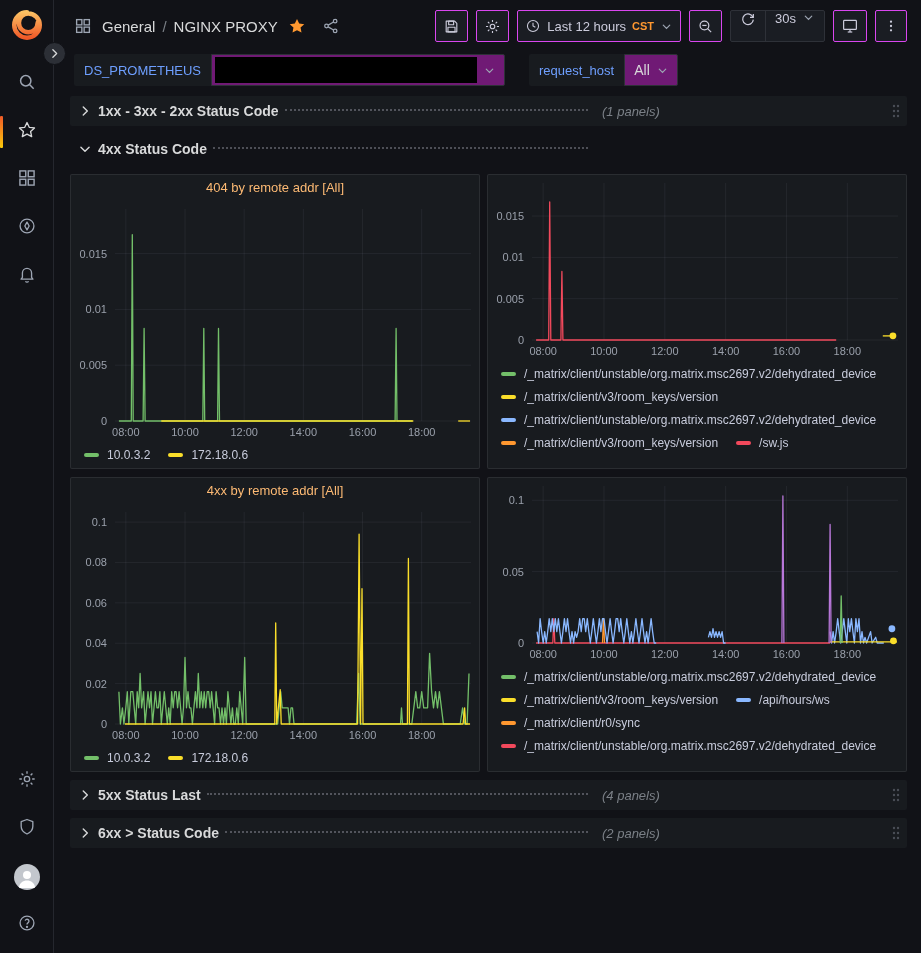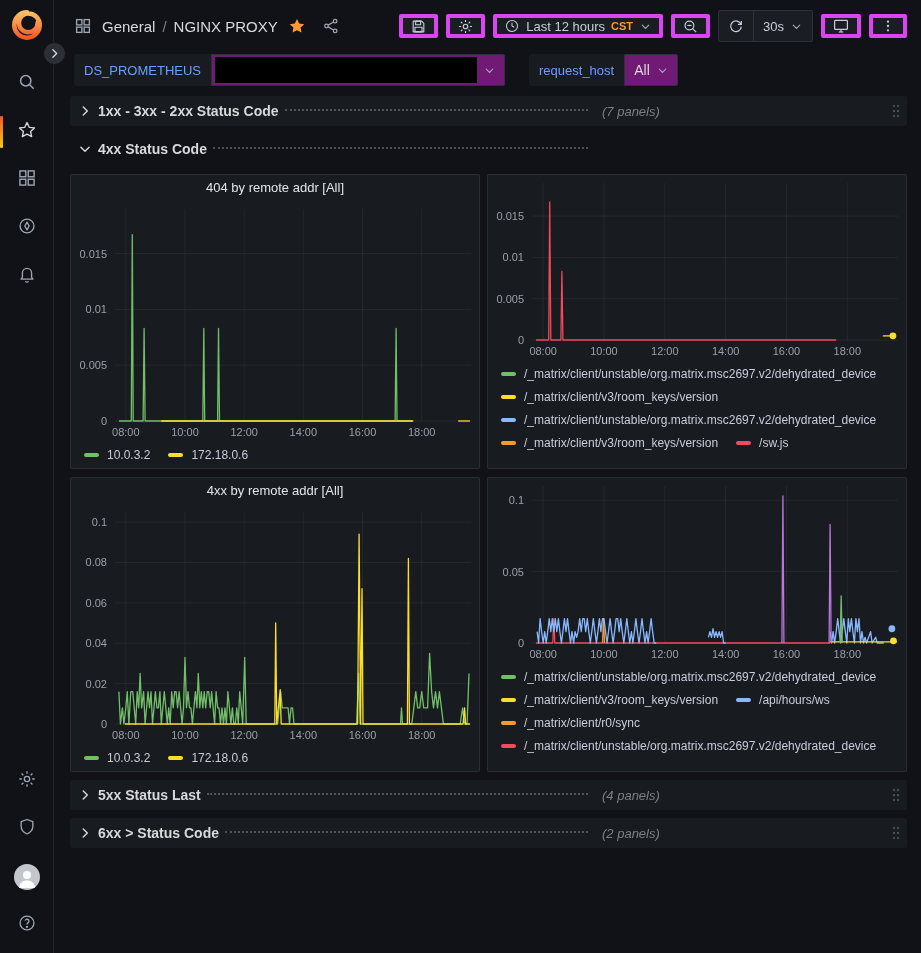--- a/index.html
+++ b/index.html
@@ -41,28 +41,28 @@
   .header {
     height: 52px; display: flex; align-items: center; padding: 0 14px 0 20px;
   }
   .crumb-icon { color: #9da5b3; display: flex; margin-right: 10px; }
   .crumb { font-size: 15px; color: #d8d9da; cursor: pointer; }
   .crumb-sep { color: #7b8087; margin: 0 7px; font-size: 15px; }
   .title-star { margin: 0 4px 0 10px; display: flex; cursor: pointer; }
   .share-ic { margin-left: 12px; display: flex; color: #9da5b3; cursor: pointer; }
   .header-right { margin-left: auto; display: flex; align-items: center; gap: 8px; }
   .hbtn {
-    height: 24px; min-width: 32px; padding: 0 7px;
-    background: #1a1d23; border: 4px solid #d946ef; border-radius: 2px;
+    height: 32px; min-width: 32px; padding: 0 7px;
+    background: #1a1d23; border: 1px solid #d946ef; border-radius: 2px;
     display: flex; align-items: center; justify-content: space-between; gap: 6px;
     color: #ccccdc; cursor: pointer; font-size: 13px;
   }
   .tz { color: #ff9830; font-size: 11px; font-weight: 700; }
   .split { display: flex; height: 32px; background: #1a1d23; border: 1px solid #2e3138; border-radius: 2px; }
-  .split > div { display: flex; align-items: center; padding: 0 9px; gap: 6px; cursor: pointer; font-size: 13px; }
+  .split > div { display: flex; padding: 0 9px; gap: 6px; cursor: pointer; font-size: 13px; }
   .split > div + div { border-left: 1px solid #2e3138; }
   
   .submenu { display: flex; align-items: center; padding: 2px 14px 6px 20px; gap: 0; }
   .var-group { display: flex; align-items: stretch; height: 32px; margin-right: 24px; }
   .var-label {
     display: flex; align-items: center; padding: 0 10px; background: #181b1f;
     color: #6e9fff; font-size: 13px; font-weight: 400; border-radius: 2px 0 0 2px; cursor: pointer;
   }
   .var-value {
     display: flex; align-items: center; border: 1px solid #2e3138; border-radius: 0 2px 2px 0;
@@ -84,21 +84,21 @@
   .leader { flex: 1; border-bottom: 2px dotted rgba(204,204,220,0.32); margin: 0 2px 3px 6px; }
   .panel-count { font-size: 13px; font-style: italic; color: #7b8087; margin-left: 12px; }
   .drag-handle { margin-left: auto; display: flex; cursor: grab; color: #4a4e57; }
   .grid2 { display: grid; grid-template-columns: 410px 1fr; gap: 7px; margin-bottom: 8px; }
   .panel {
     background: #181b1f; border: 1px solid rgba(204,204,220,0.10); border-radius: 2px;
     height: 295px; overflow: hidden; display: flex; flex-direction: column;
   }
   .panel-title {
     height: 26px; line-height: 26px; text-align: center;
-    font-size: 13px; font-weight: 500; color: #e5e5e5; cursor: pointer;
+    font-size: 13px; font-weight: 500; color: #fdba74; cursor: pointer;
     white-space: nowrap; overflow: hidden;
   }
   .chart { width: 100%; }
   .chart.tall { height: 240px; }
   .chart.short { height: 185px; }
   svg text { font-family: "Liberation Sans", sans-serif; }
   .legend { padding: 2px 10px 0 13px; font-size: 12px; color: #ccccdc; }
   .legend-row { display: flex; gap: 18px; height: 23px; align-items: center; white-space: nowrap; overflow: hidden; }
   .legend-item { display: inline-flex; align-items: center; gap: 8px; cursor: pointer; }
   .swatch { width: 15px; height: 4px; border-radius: 2px; flex: none; }
@@ -322,21 +322,21 @@
     <div class="row-header collapsed">
       <span class="row-chevron">
         <svg viewBox="0 0 24 24" width="14" height="14" fill="none" stroke="currentColor" stroke-width="2.4" stroke-linecap="round" stroke-linejoin="round">
             <polyline points="9,5 16,12 9,19"></polyline>
           </svg>
         </span>
       <div class="row-left">
         <span class="row-title">1xx - 3xx - 2xx Status Code</span>
         <span class="leader"></span>
       </div>
-      <span class="panel-count">(7 panels)</span>
+      <span class="panel-count">(1 panels)</span>
       <span class="drag-handle">
         <svg viewBox="0 0 10 16" width="10" height="16" fill="currentColor">
           <circle cx="3" cy="3" r="1.2"></circle>
             <circle cx="7" cy="3" r="1.2"></circle>
             <circle cx="3" cy="8" r="1.2"></circle>
             <circle cx="7" cy="8" r="1.2"></circle>
             <circle cx="3" cy="13" r="1.2"></circle>
             <circle cx="7" cy="13" r="1.2"></circle>
         </svg>
         </span>

